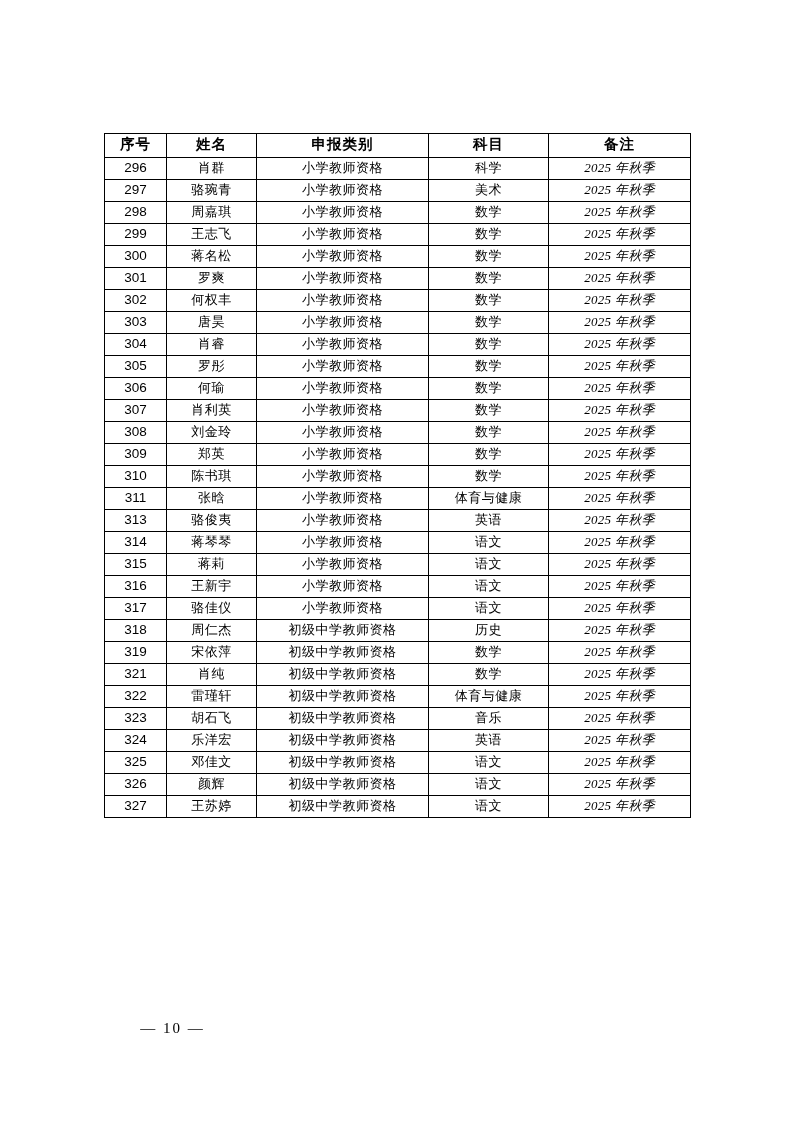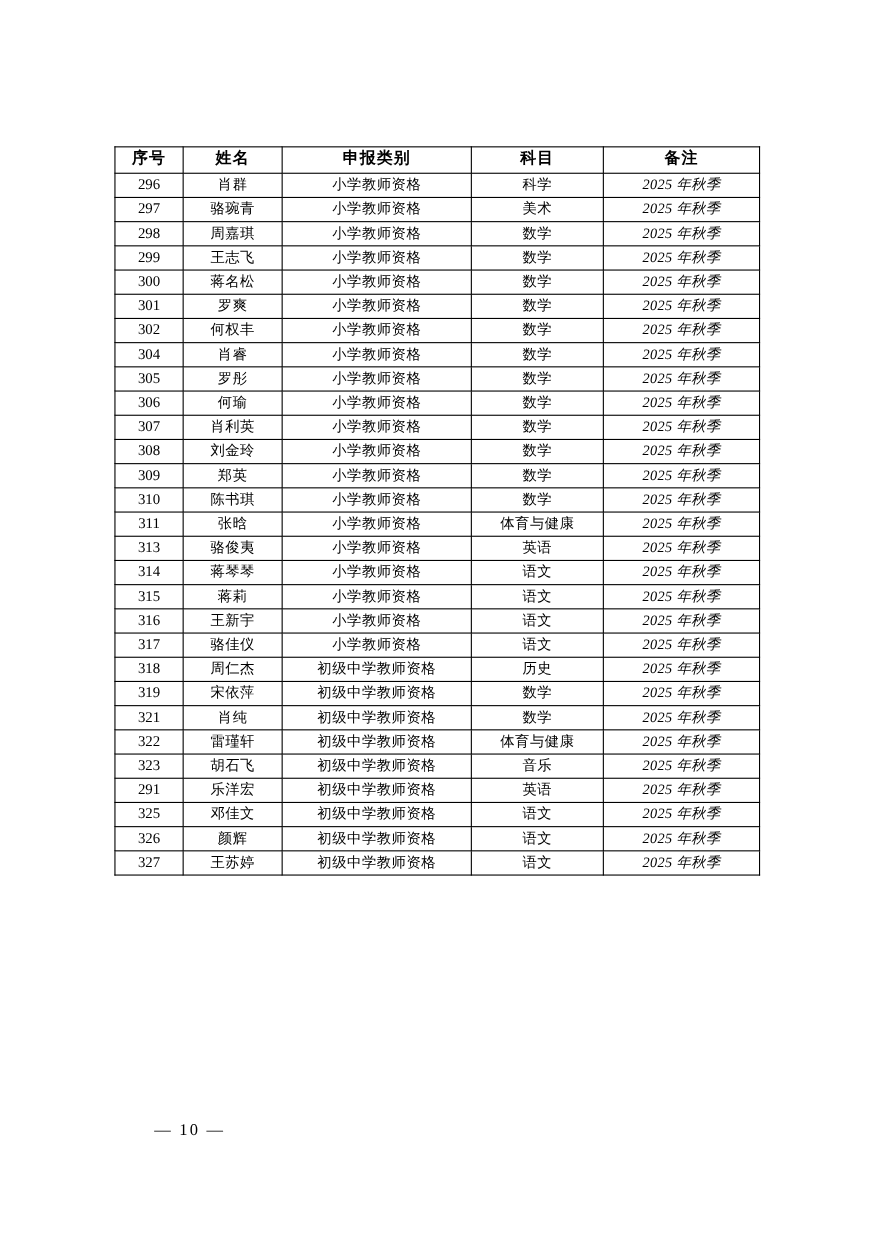--- a/index.html
+++ b/index.html
@@ -49,21 +49,21 @@
     padding: 3px 0 4px 0;
     letter-spacing: 1px;
   }
   col.c-seq { width: 62px; }
   col.c-name { width: 90px; }
   col.c-type { width: 172px; }
   col.c-subject { width: 120px; }
   col.c-note { width: 142px; }
 
   table.roster tbody td.seq {
-    font-family: Liberation Serif, serif;
+    font-family: Liberation Sans, sans-serif;
     font-size: 13.5px;
   }
   table.roster tbody td.name,
   table.roster tbody td.type,
   table.roster tbody td.subject {
     letter-spacing: 0.5px;
   }
   table.roster tbody td.note {
     letter-spacing: 0.3px;
     font-style: italic;
@@ -149,20 +149,27 @@
             <td class="note">2025 年秋季</td>
           </tr>
           <tr>
             <td class="seq">302</td>
             <td class="name">何权丰</td>
             <td class="type">小学教师资格</td>
             <td class="subject">数学</td>
             <td class="note">2025 年秋季</td>
           </tr>
           <tr>
+            <td class="seq">303</td>
+            <td class="name">唐昊</td>
+            <td class="type">小学教师资格</td>
+            <td class="subject">数学</td>
+            <td class="note">2025 年秋季</td>
+          </tr>
+          <tr>
             <td class="seq">304</td>
             <td class="name">肖睿</td>
             <td class="type">小学教师资格</td>
             <td class="subject">数学</td>
             <td class="note">2025 年秋季</td>
           </tr>
           <tr>
             <td class="seq">305</td>
             <td class="name">罗彤</td>
             <td class="type">小学教师资格</td>
@@ -275,21 +282,21 @@
             <td class="note">2025 年秋季</td>
           </tr>
           <tr>
             <td class="seq">323</td>
             <td class="name">胡石飞</td>
             <td class="type">初级中学教师资格</td>
             <td class="subject">音乐</td>
             <td class="note">2025 年秋季</td>
           </tr>
           <tr>
-            <td class="seq">291</td>
+            <td class="seq">324</td>
             <td class="name">乐洋宏</td>
             <td class="type">初级中学教师资格</td>
             <td class="subject">英语</td>
             <td class="note">2025 年秋季</td>
           </tr>
           <tr>
             <td class="seq">325</td>
             <td class="name">邓佳文</td>
             <td class="type">初级中学教师资格</td>
             <td class="subject">语文</td>

